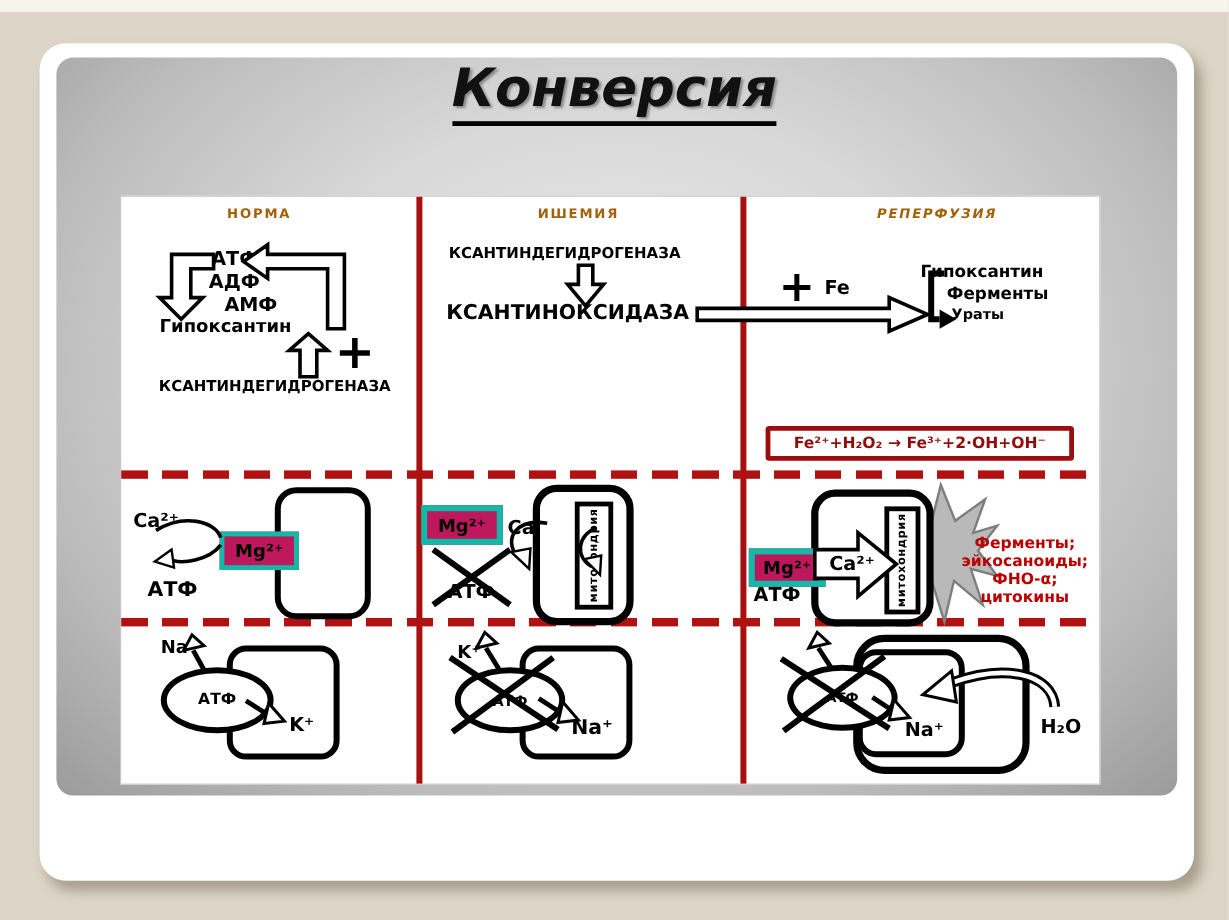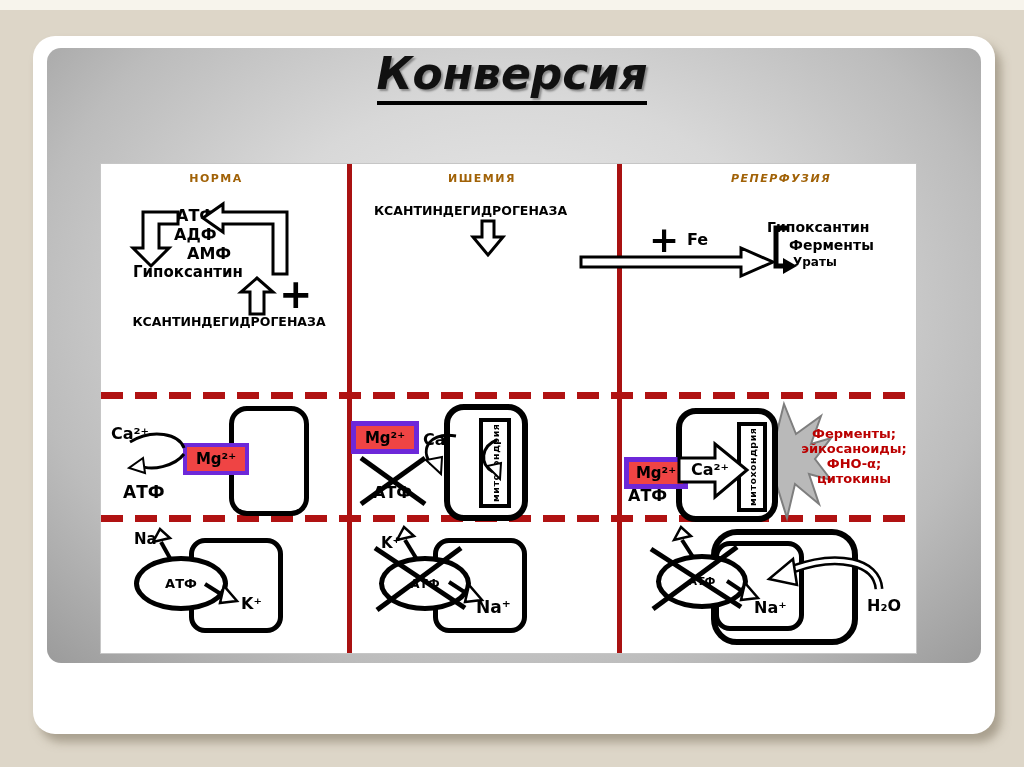--- a/index.html
+++ b/index.html
@@ -37,28 +37,28 @@
   .hdr{font-weight:700;font-size:11px;letter-spacing:1.5px;color:#a16207;text-align:center;}
   .t{color:#000;font-weight:700;white-space:nowrap;}
   .enz{font-weight:700;font-size:12.5px;text-align:center;white-space:nowrap;}
   .plusbig{font-size:40px;font-weight:900;line-height:36px;}
   .eq{
     border:4px solid #9c0d0d;border-radius:3px;background:#fff;color:#8f0e0e;
     font-weight:700;font-size:13px;display:flex;align-items:center;justify-content:center;
     white-space:nowrap;
   }
   .cell{border:5px solid #000;border-radius:18px;background:#fff;}
-  .box{border:4px solid #6d28d9;background:#ef4444;display:flex;align-items:center;justify-content:center;font-weight:700;}
+  .box{border:4px solid #14b8a6;background:#be185d;display:flex;align-items:center;justify-content:center;font-weight:700;}
   .mito{
     border:4px solid #000;background:#fff;display:flex;align-items:center;justify-content:center;
     writing-mode:vertical-rl;transform:rotate(180deg);
     font-weight:700;font-size:9.5px;letter-spacing:.5px;white-space:nowrap;
   }
   .ellipse{border:5px solid #000;border-radius:50%;background:#fff;display:flex;align-items:center;justify-content:center;font-weight:700;}
-  .redtxt{color:#bb0000;font-weight:700;font-size:13px;line-height:15px;text-align:center;}
+  .redtxt{color:#bb0000;font-weight:700;font-size:13px;line-height:15px;text-align:center;margin-top:20px;}
   svg{display:block;overflow:visible;}
   .oline{fill:#fff;stroke:#000;stroke-width:3;}
   .stroke{fill:none;stroke:#000;stroke-width:3;}
 </style>
 </head>
 <body>
 
 <div id="stage">
   <div class="abs topstrip"></div>
   <div class="abs card"></div>
@@ -92,36 +92,38 @@
     <svg class="abs" style="left:140px;top:114px;" width="32" height="36" viewBox="0 0 32 36">
       <path class="oline" d="M16,0 L0,14 L9,14 L9,36 L23,36 L23,14 L32,14 Z"></path>
     </svg>
     <div class="abs t plusbig" style="left:178px;top:112px;">+</div>
     <div class="abs enz" style="left:18px;top:150px;width:220px;">КСАНТИНДЕГИДРОГЕНАЗА</div>
 
     <div class="abs enz" style="left:272px;top:39px;width:195px;">КСАНТИНДЕГИДРОГЕНАЗА</div>
     <svg class="abs" style="left:372px;top:57px;" width="30" height="34" viewBox="0 0 30 34">
       <path class="oline" d="M9,0 H21 V16 H30 L15,34 L0,16 H9 Z"></path>
     </svg>
+    <div class="abs t" style="left:262px;top:87px;width:220px;font-size:17px;text-align:center;">КСАНТИНОКСИДАЗА</div>
 
     <svg class="abs" style="left:480px;top:80px;z-index:3;" width="194" height="36" viewBox="0 0 194 36">
       <path class="oline" d="M0,13 H160 V4 L192,18 L160,32 V23 H0 Z"></path>
     </svg>
 
     <div class="abs t plusbig" style="left:548px;top:58px;font-size:36px;z-index:4;">+</div>
     <div class="abs t" style="left:586px;top:66px;font-size:16px;z-index:4;">Fe</div>
 
     <svg class="abs" style="left:668px;top:60px;" width="30" height="54" viewBox="0 0 30 54">
       <path d="M18,4 H7 V42 H14" fill="none" stroke="#000" stroke-width="5"></path>
       <polygon points="14,34 28,42 14,50" fill="#000"></polygon>
     </svg>
     <div class="abs t" style="left:666px;top:55px;font-size:14px;">Гипоксантин</div>
     <div class="abs t" style="left:688px;top:73px;font-size:14px;">Ферменты</div>
     <div class="abs t" style="left:692px;top:91px;font-size:12px;">Ураты</div>
 
+    <div class="abs eq" style="left:537px;top:191px;width:249px;height:21px;">Fe²⁺+H₂O₂ → Fe³⁺+2·OH+OH⁻</div>
 
     <div class="abs cell" style="left:128px;top:242px;width:70px;height:100px;"></div>
     <div class="abs box" style="left:82px;top:279px;width:58px;height:24px;font-size:15px;">Mg²⁺</div>
     <div class="abs t" style="left:10px;top:260px;font-size:16px;">Ca²⁺</div>
     <svg class="abs" style="left:26px;top:268px;" width="62" height="46" viewBox="0 0 62 46">
       <path class="stroke" d="M3,10 C26,-4 52,2 57,16"></path>
       <path class="stroke" d="M57,22 C48,34 24,40 12,33"></path>
       <polygon points="16,26 2,36 18,41" fill="#fff" stroke="#000" stroke-width="2"></polygon>
     </svg>
     <div class="abs t" style="left:22px;top:318px;font-size:17px;">АТФ</div>

